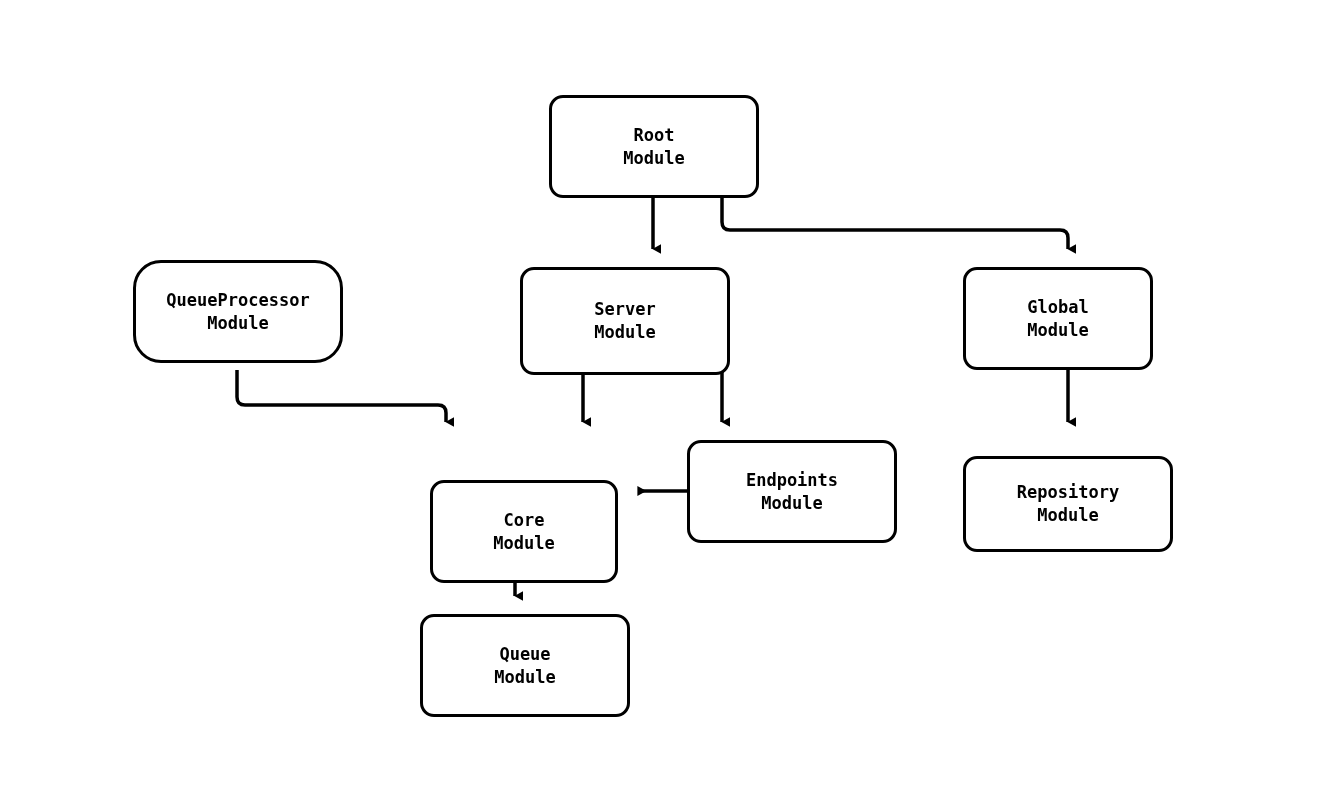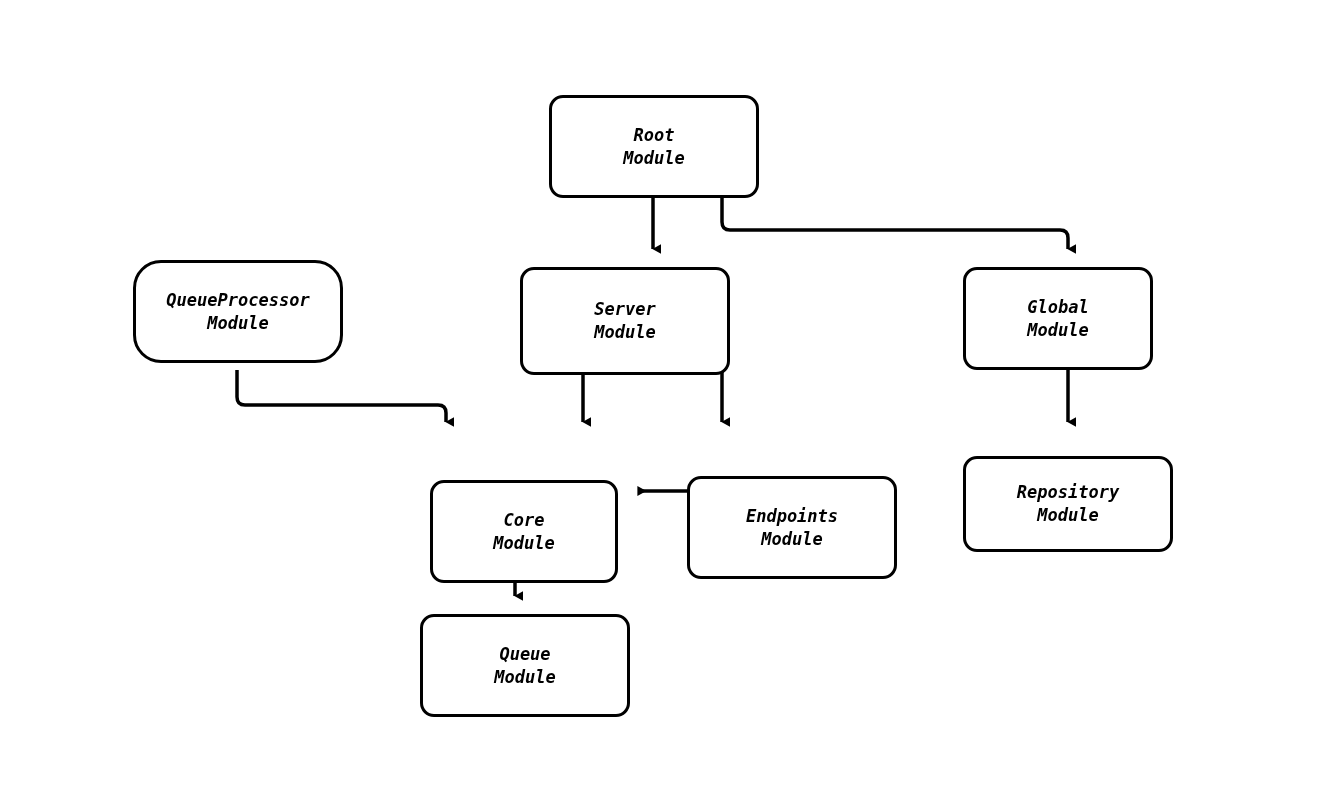--- a/index.html
+++ b/index.html
@@ -31,21 +31,20 @@
     position: absolute;
     box-sizing: border-box;
     background: #ffffff;
     border: 3.5px solid #000000;
     border-radius: 14px;
     display: flex;
     flex-direction: column;
     align-items: center;
     justify-content: center;
     z-index: 2;
-    font-style: italic;
   }
   .node-label {
     font-family: "DejaVu Sans Mono", "Liberation Mono", monospace;
     font-size: 17px;
     font-weight: 700;
     line-height: 1.33;
     color: #000000;
     text-align: center;
     white-space: nowrap;
     letter-spacing: 0px;
@@ -104,21 +103,21 @@
   <div class="node" style="left:963px;top:267px;width:190px;height:103px;">
     <div class="node-label">Global</div>
     <div class="node-label">Module</div>
   </div>
 
   <div class="node" style="left:430px;top:440px;width:188px;height:103px;margin-top:40px;">
     <div class="node-label">Core</div>
     <div class="node-label">Module</div>
   </div>
 
-  <div class="node" style="left:687px;top:440px;width:210px;height:103px;margin-top:36px;">
+  <div class="node" style="left:687px;top:440px;width:210px;height:103px;">
     <div class="node-label">Endpoints</div>
     <div class="node-label">Module</div>
   </div>
 
   <div class="node" style="left:963px;top:456px;width:210px;height:96px;">
     <div class="node-label">Repository</div>
     <div class="node-label">Module</div>
   </div>
 
   <div class="node" style="left:410px;top:614px;width:210px;height:103px;margin-left:10px;">

